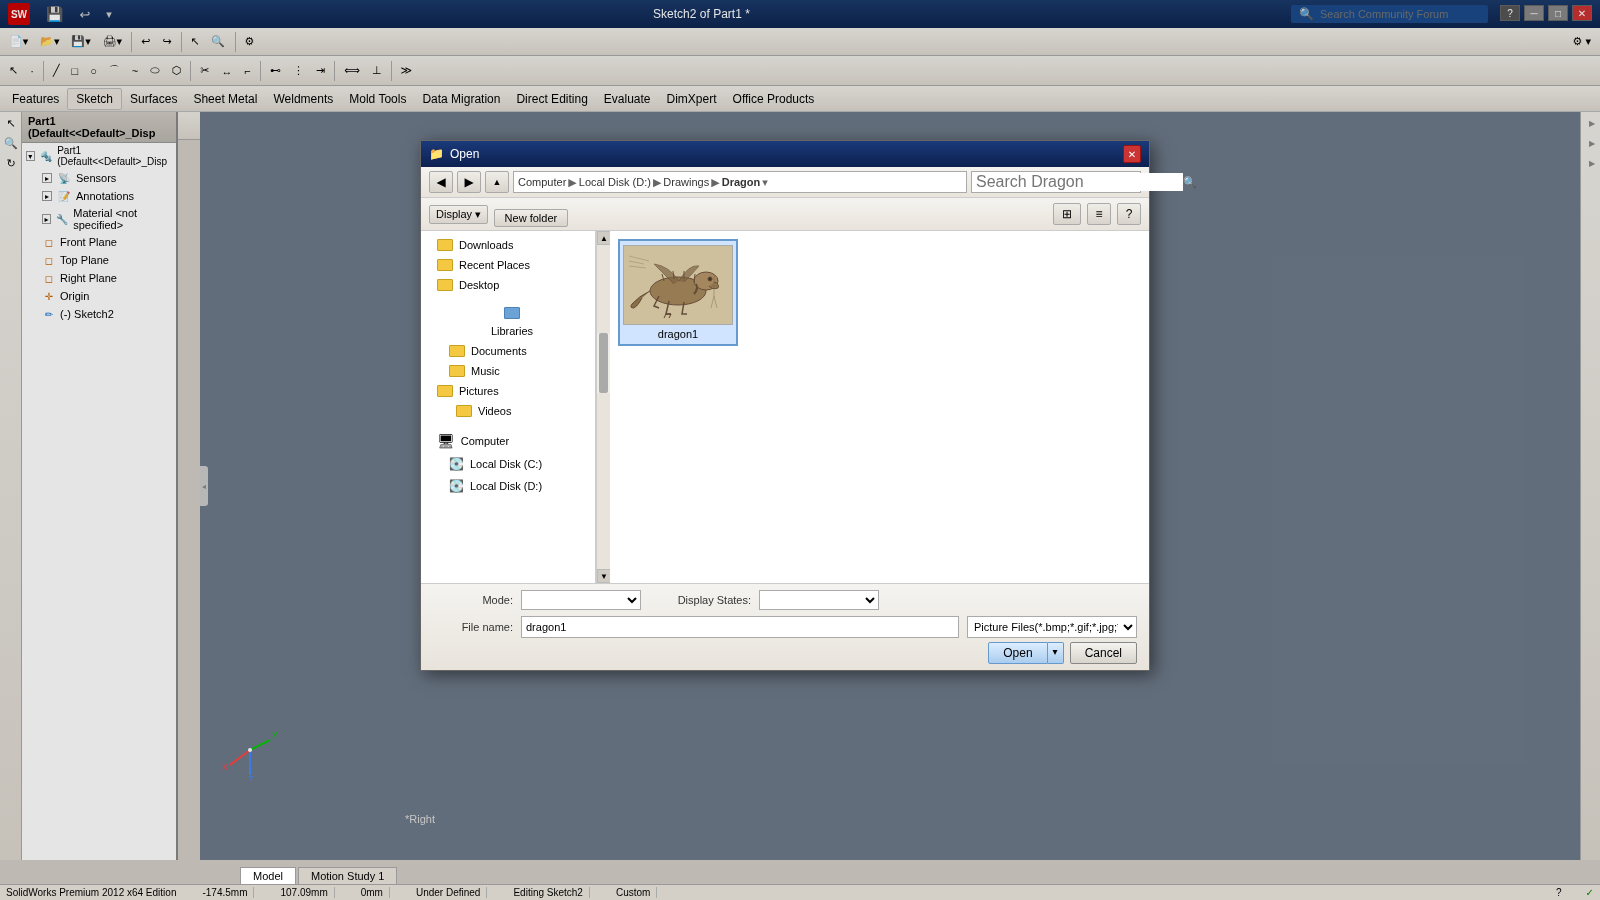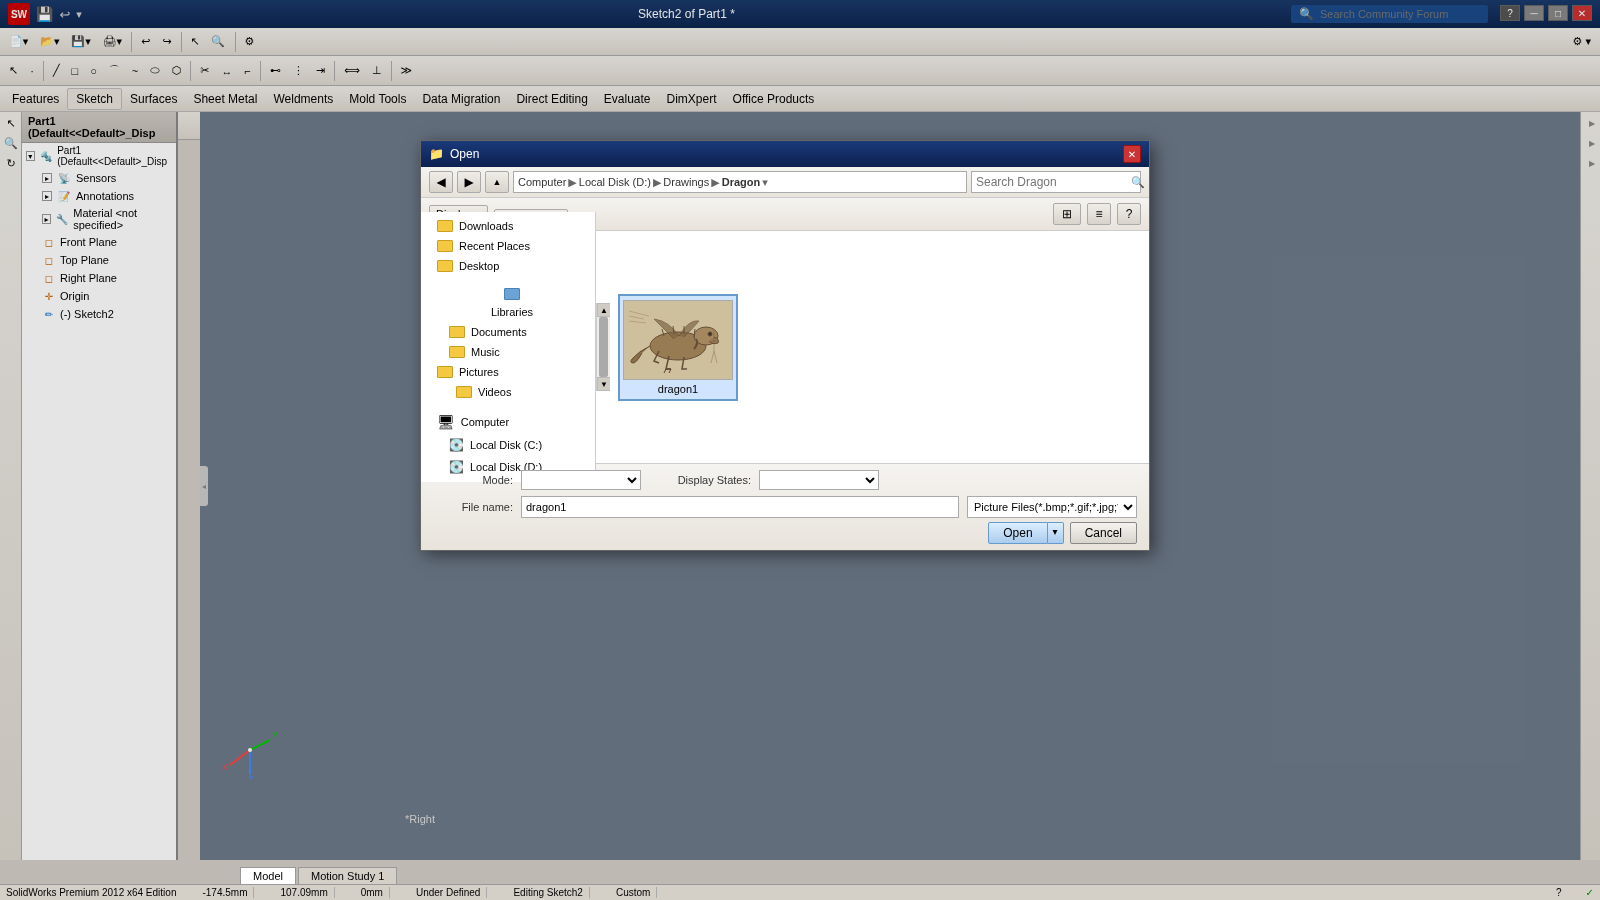--- a/index.html
+++ b/index.html
@@ -8,21 +8,21 @@
     
     #titlebar {
       background: linear-gradient(to bottom, #1a3a6b, #0d2550);
       color: white;
       height: 28px;
       display: flex;
       align-items: center;
       padding: 0 8px;
       justify-content: space-between;
     }
-    #titlebar-left { display: flex; align-items: center; gap: 6px; }
+    #titlebar-left { display: flex; align-items: center; gap: 16px; }
     #titlebar-center { flex: 1; text-align: center; font-size: 12px; }
     #titlebar-right { display: flex; gap: 4px; }
     .titlebar-btn { width: 20px; height: 16px; background: #888; border: 1px solid #666; cursor: pointer; font-size: 10px; display: flex; align-items: center; justify-content: center; color: #fff; }
     .sw-logo { width: 22px; height: 22px; background: #cc0000; border-radius: 2px; display: flex; align-items: center; justify-content: center; color: white; font-weight: bold; font-size: 10px; }
 
     
     #toolbar1 {
       background: linear-gradient(to bottom, #f0ede8, #ddd9d0);
       height: 28px;
       display: flex;
@@ -220,37 +220,36 @@
     #search-box {
       width: 170px;
       height: 22px;
       border: 1px solid #aaa;
       padding: 0 4px;
       font-size: 11px;
       display: flex;
       align-items: center;
       background: white;
     }
-    #search-box input { border: none; outline: none; flex: 1; font-size: 12px; }
+    #search-box input { border: none; outline: none; flex: 1; font-size: 16px; }
 
     #dialog-toolbar2 {
       background: linear-gradient(to bottom, #f5f3f0, #e8e4dc);
       padding: 3px 8px;
       display: flex;
       align-items: center;
       gap: 6px;
       border-bottom: 1px solid #ccc;
     }
     .org-btn { padding: 2px 6px; background: linear-gradient(to bottom, #f0ede8, #d8d4cc); border: 1px solid #aaa; cursor: pointer; font-size: 11px; display: flex; align-items: center; gap: 3px; border-radius: 2px; }
     .new-folder-btn { padding: 2px 10px; background: linear-gradient(to bottom, #f0ede8, #d8d4cc); border: 1px solid #aaa; cursor: pointer; font-size: 11px; border-radius: 2px; margin-top: 8px; }
 
     #dialog-body {
       display: flex;
-      height: 232px;
-      align-items: center;
+      height: 352px;
     }
 
     
     #dialog-leftnav {
       width: 175px;
       background: white;
       border-right: 1px solid #ccc;
       overflow-y: auto;
       padding: 4px 0;
     }

